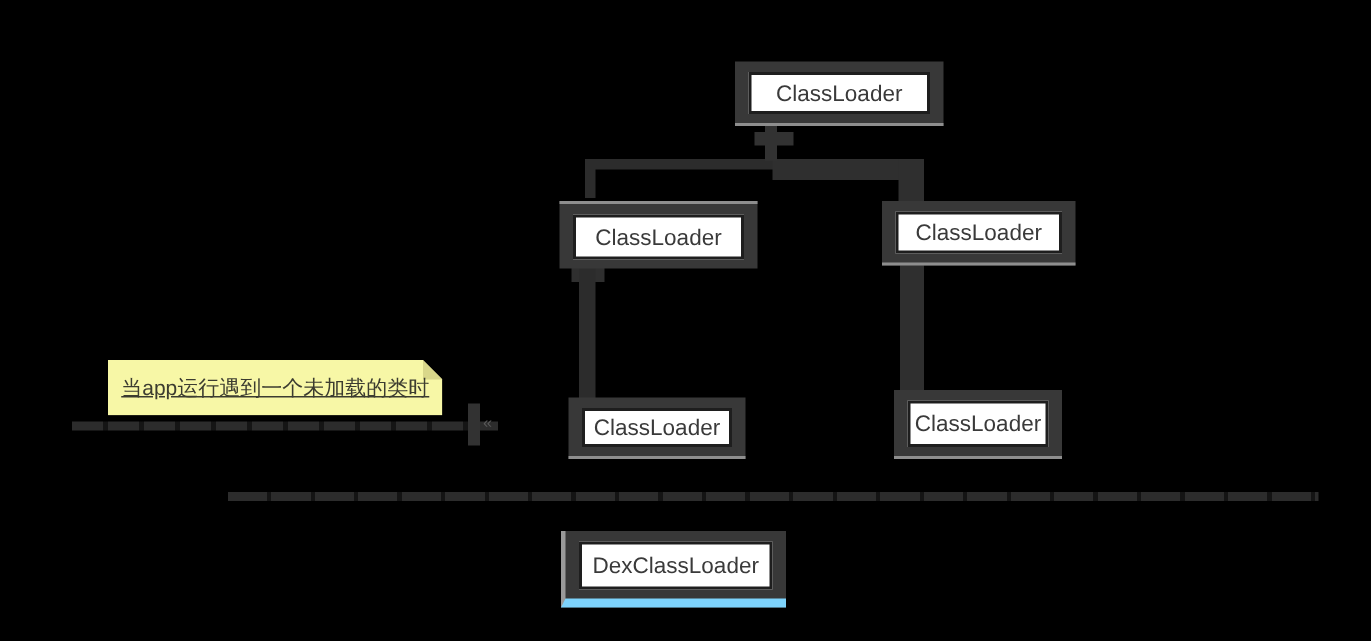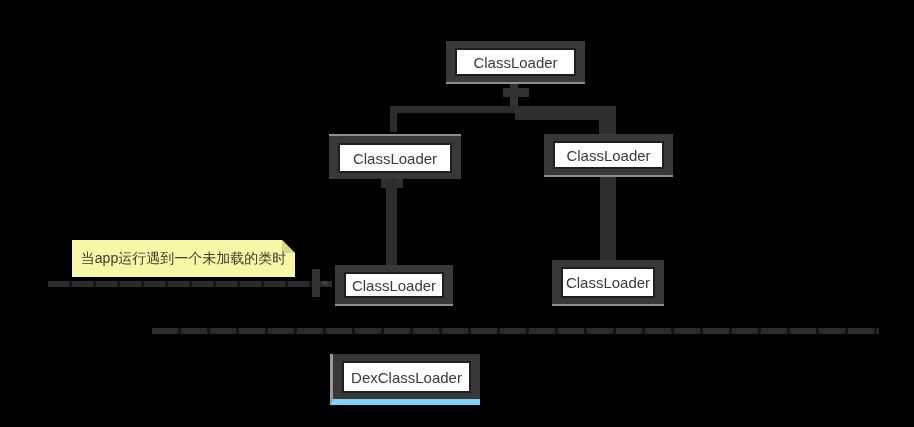--- a/index.html
+++ b/index.html
@@ -2,21 +2,21 @@
 <html><head>
 <meta charset="utf-8">
 <style>
   html,body{margin:0;padding:0;background:#000;}
   .stage{
     position:relative;width:914px;height:427px;background:#000;overflow:hidden;
     font-family:"Liberation Sans","DejaVu Sans",sans-serif;
   }
   
   .frame{
-    position:absolute;background:#383838;padding:7px 9px 6px 9px;box-sizing:content-box;
+    position:absolute;background:#383838;padding:7px 9px 6px 9px;box-sizing:content-box;margin-left:44px;
   }
   .box{
     background:#ffffff;border:2px solid #1e1e1e;display:flex;align-items:center;justify-content:center;
     color:#3a3a3a;font-size:15px;white-space:nowrap;box-sizing:content-box;
   }
   .frame.root      {left:446px;top:41px;border-bottom:2px solid #8e8e8e;}
   .frame.root .box {width:117px;height:24px;}
   .frame.mid-left      {left:329px;top:134px;border-top:2px solid #8e8e8e;}
   .frame.mid-left .box {width:110px;height:26px;}
   .frame.mid-right      {left:544px;top:134px;border-bottom:2px solid #8e8e8e;}
@@ -56,21 +56,21 @@
   .note{
     position:absolute;left:72px;top:240px;width:223px;height:37px;background:#f7f7a6;
     display:flex;align-items:center;justify-content:center;
     color:#3c3c30;font-size:14px;white-space:nowrap;
     clip-path:polygon(0 0,calc(100% - 13px) 0,100% 13px,100% 100%,0 100%);
   }
   .note-fold{
     position:absolute;right:0;top:0;width:0;height:0;
     border-bottom:13px solid #d9d78a;border-right:13px solid transparent;
   }
-  .note-text{position:relative;}
+  .note-text{position:relative;text-decoration:underline;}
 </style>
 </head>
 <body>
 
 <div class="stage">
 
   <div class="line h-branch"></div>
   <div class="line h-branch-thick"></div>
   <div class="line v-drop-left"></div>
   <div class="line v-drop-right"></div>

